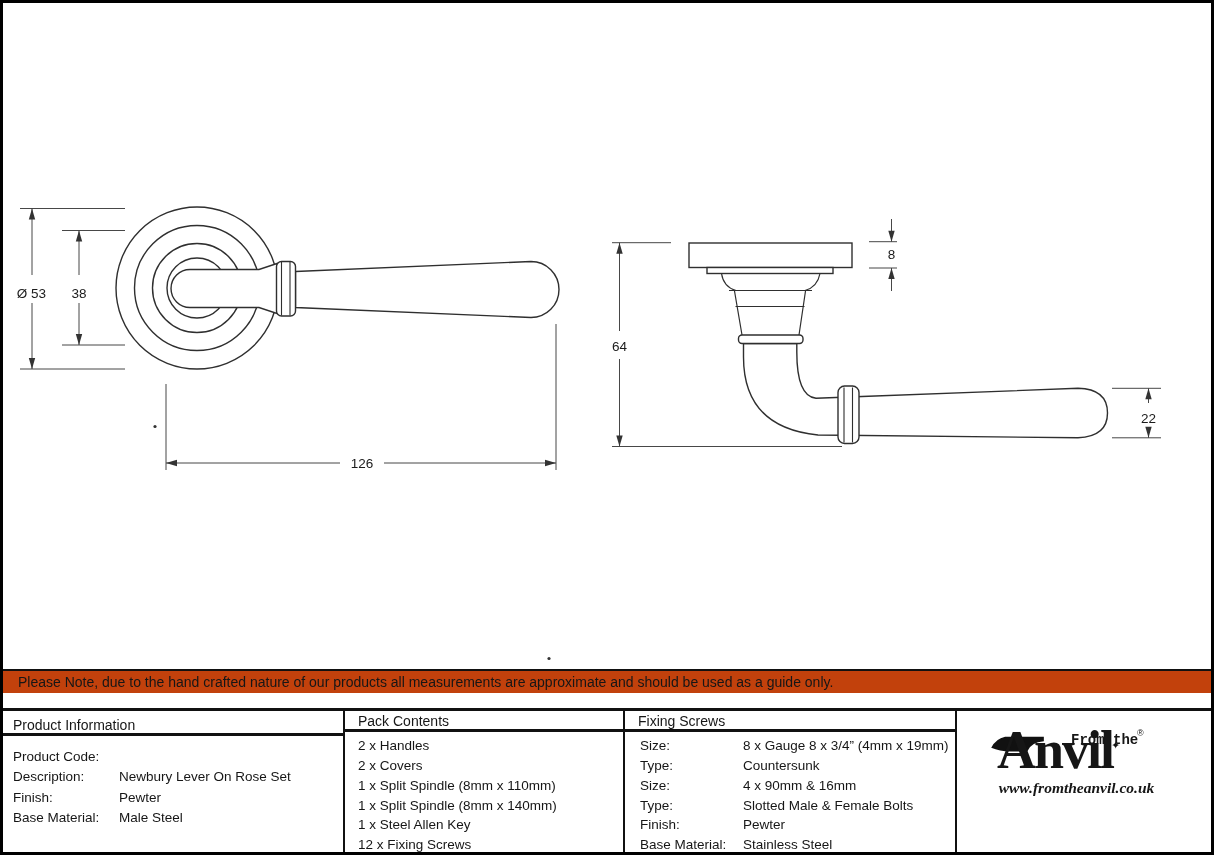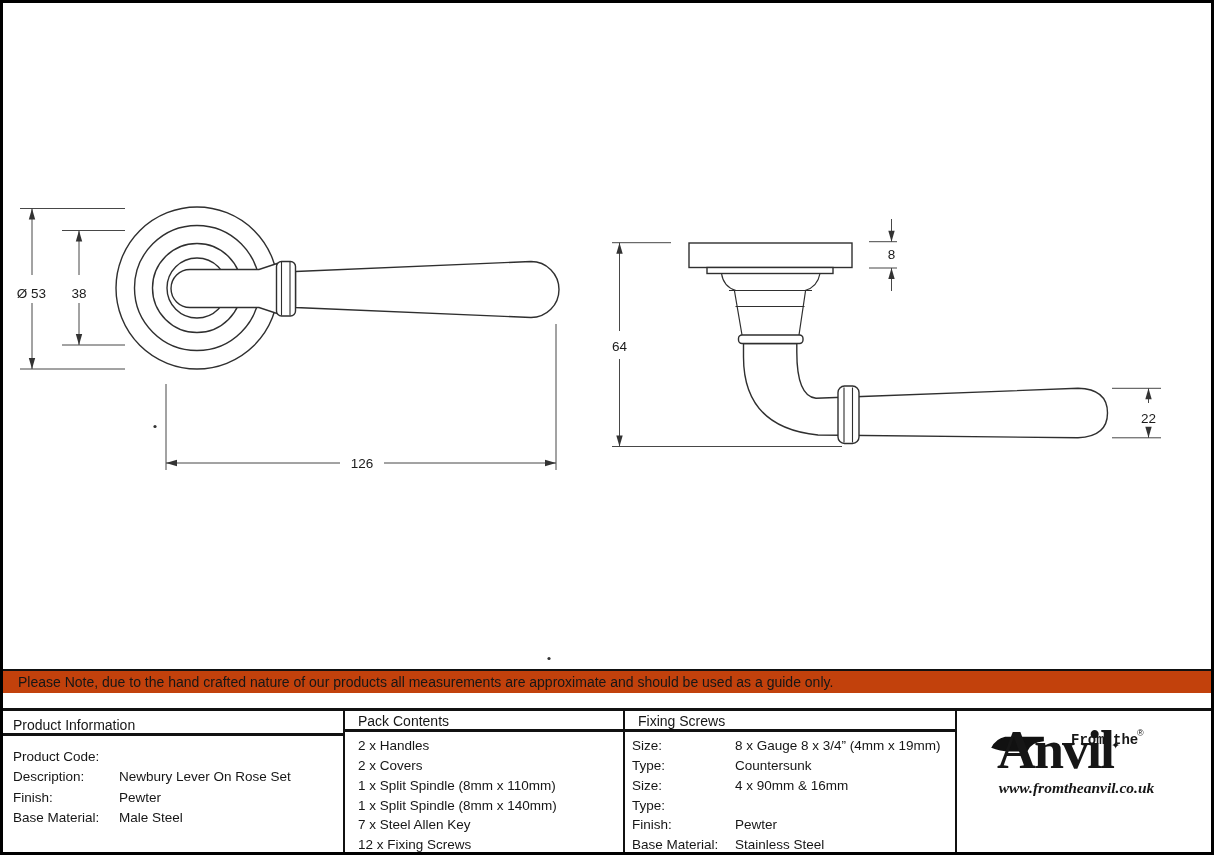--- a/index.html
+++ b/index.html
@@ -16,21 +16,21 @@
   .col{box-sizing:border-box;border-right:2px solid #111;display:flex;flex-direction:column;}
   .col-product{width:345px;}
   .col-pack{width:280px;}
   .col-fixing{width:332px;}
   .col-logo{flex:1;border-right:none;position:relative;}
   .col-header{height:25px;box-sizing:border-box;border-bottom:3px solid #111;
               font-size:14px;padding-left:13px;display:flex;align-items:flex-end;}
   .col-body{flex:1;font-size:13.5px;}
   .col-product .col-body{padding:11px 0 8px 13px;}
   .col-pack .col-body{padding:4px 16px 0 13px;}
-  .col-fixing .col-body{padding:4px 0 0 7px;}
+  .col-fixing .col-body{padding:4px 0 0 15px;}
   .kv{display:grid;grid-template-columns:106px 1fr;line-height:20.4px;}
   .col-fixing .kv{grid-template-columns:103px 1fr;line-height:19.8px;}
   .pc-item{line-height:19.8px;}
   
   .logo-wrap{position:absolute;left:0;top:0;right:0;height:100%;margin-top:8px;}
   .logo-from{position:absolute;left:114px;top:13px;font-family:Liberation Mono, monospace;
              font-size:14px;font-weight:600;}
   .logo-star{position:absolute;left:154px;top:20px;font-size:11px;}
   .logo-reg{position:absolute;left:180px;top:9px;font-size:9px;}
   .logo-brand{position:absolute;left:40px;top:4px;font-family:"Liberation Serif",serif;
@@ -145,21 +145,21 @@
 
     <div class="col col-pack">
       <div class="col-header">
         <span>Pack Contents</span>
       </div>
       <div class="col-body">
         <div class="pc-item">2 x Handles</div>
         <div class="pc-item">2 x Covers</div>
         <div class="pc-item">1 x Split Spindle (8mm x 110mm)</div>
         <div class="pc-item">1 x Split Spindle (8mm x 140mm)</div>
-        <div class="pc-item">7 x Steel Allen Key</div>
+        <div class="pc-item">1 x Steel Allen Key</div>
         <div class="pc-item">12 x Fixing Screws</div>
       </div>
     </div>
 
     <div class="col col-fixing">
       <div class="col-header">
         <span>Fixing Screws</span>
       </div>
       <div class="col-body">
         <div class="kv">
@@ -169,20 +169,21 @@
         <div class="kv">
           <span class="k">Type:</span>
           <span class="v">Countersunk</span>
         </div>
         <div class="kv">
           <span class="k">Size:</span>
           <span class="v">4 x 90mm &amp; 16mm</span>
         </div>
         <div class="kv">
           <span class="k">Type:</span>
+          <span class="v">Slotted Male &amp; Female Bolts</span>
         </div>
         <div class="kv">
           <span class="k">Finish:</span>
           <span class="v">Pewter</span>
         </div>
         <div class="kv">
           <span class="k">Base Material:</span>
           <span class="v">Stainless Steel</span>
         </div>
       </div>

